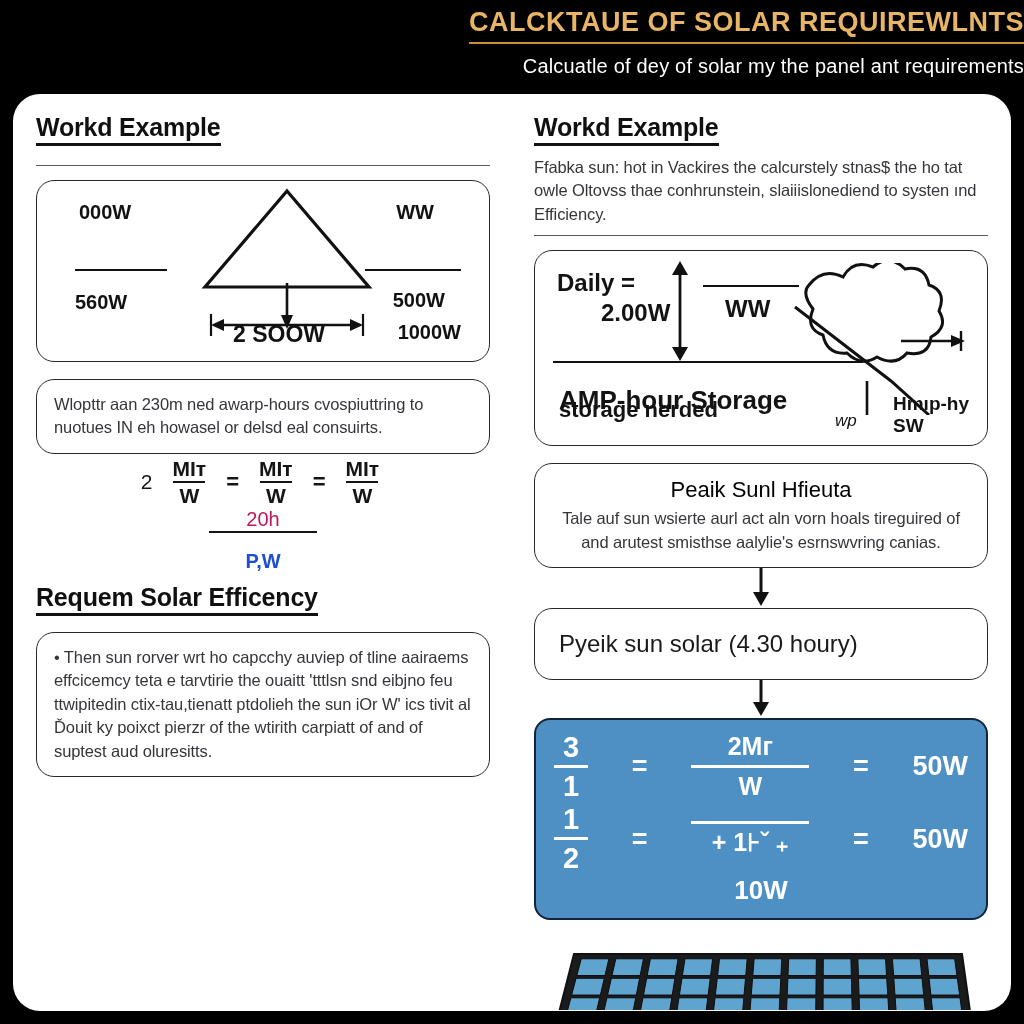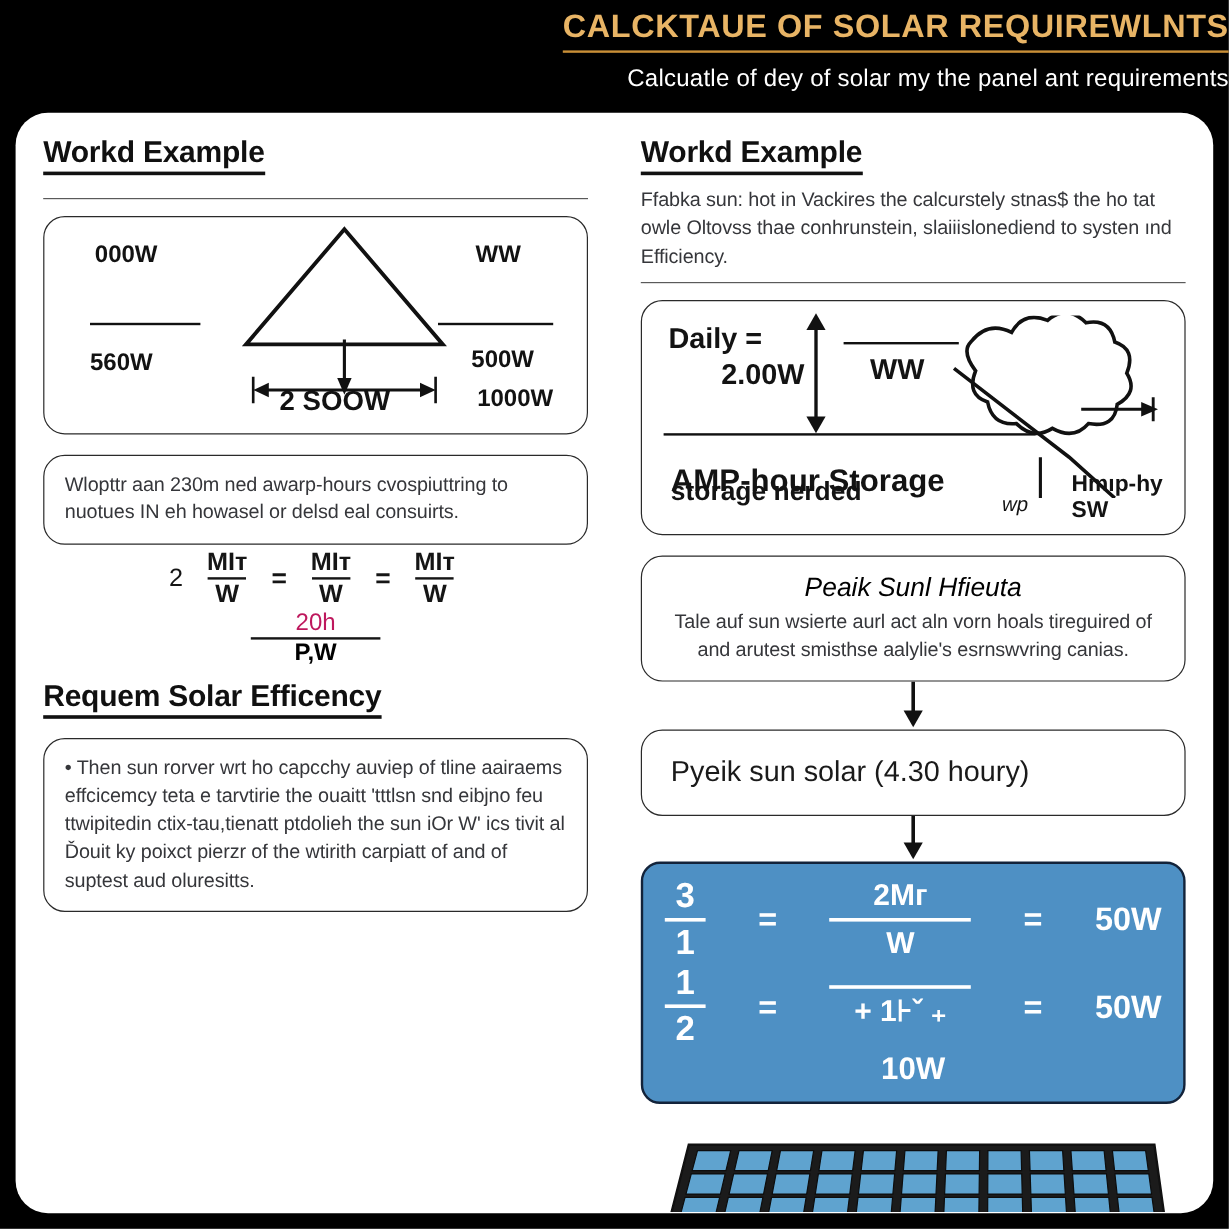--- a/index.html
+++ b/index.html
@@ -72,21 +72,21 @@
   .frac .nu{font-size:21px;font-weight:bold;color:#151515;padding:0 6px 2px 6px;}
   .frac .de{font-size:21px;font-weight:bold;color:#151515;border-top:2.4px solid #151515;padding:2px 6px 0 6px;}
   .eqs{font-size:22px;font-weight:bold;color:#151515;}
   .lead{font-size:21px;color:#151515;}
   .pill{
     border:1.6px solid #1d1d1d;border-radius:999px;text-align:center;
     padding:8px 10px;margin:7px 0 6px 0;font-size:21px;color:#1b1b1b;
   }
   .smallfrac{display:flex;flex-direction:column;align-items:center;margin:2px auto 8px auto;width:108px;}
   .smallfrac .nu{font-size:20px;color:#be185d;}
-  .smallfrac .de{font-size:20px;font-weight:bold;color:#000000;border-top:2.4px solid #151515;width:100%;text-align:center;padding-top:0;}
+  .smallfrac .de{font-size:20px;font-weight:bold;color:#1d4ed8;border-top:2.4px solid #151515;width:100%;text-align:center;padding-top:17px;}
 
   
   .rdiag{position:relative;height:196px;margin-bottom:17px;}
   .rlbl{position:absolute;color:#131313;}
   .rlbl.b{font-weight:bold;}
 
   
   .arrow{display:block;margin:0 auto;}
 
   
@@ -224,21 +224,21 @@
           </svg>
 
           <span class="rlbl b" style="left:24px;top:134px;font-size:26px;">AMP-hour Storage</span>
           <span class="rlbl b" style="left:24px;top:146px;font-size:22px;">storage nerded</span>
           <span class="rlbl" style="left:300px;top:160px;font-size:17px;font-style:italic;">wp</span>
           <span class="rlbl b" style="left:358px;top:142px;font-size:19px;">Hmıp-hy SW</span>
         </div>
 
         
         <div class="obox obox-pad" style="text-align:center;">
-          <span class="sec" style="font-size:22px;margin-bottom:5px;font-style:italic;">Peaik Sunl Hfieuta</span>
+          <span class="sec" style="font-size:22px;margin-bottom:5px;">Peaik Sunl Hfieuta</span>
           <p class="para" style="text-align:center;margin-top:4px;">Tale auf sun wsierte aurl act aln vorn hoals tireguired of and arutest smisthse aalylie's esrnswvring canias.</p>
         </div>
 
         <svg class="arrow" width="26" height="40" viewBox="0 0 26 40">
           <line x1="13" y1="0" x2="13" y2="27" stroke="#111" stroke-width="3"></line>
           <polygon points="13,38 5,24 21,24" fill="#111"></polygon>
         </svg>
 
         
         <div class="obox" style="padding:21px 24px;">

